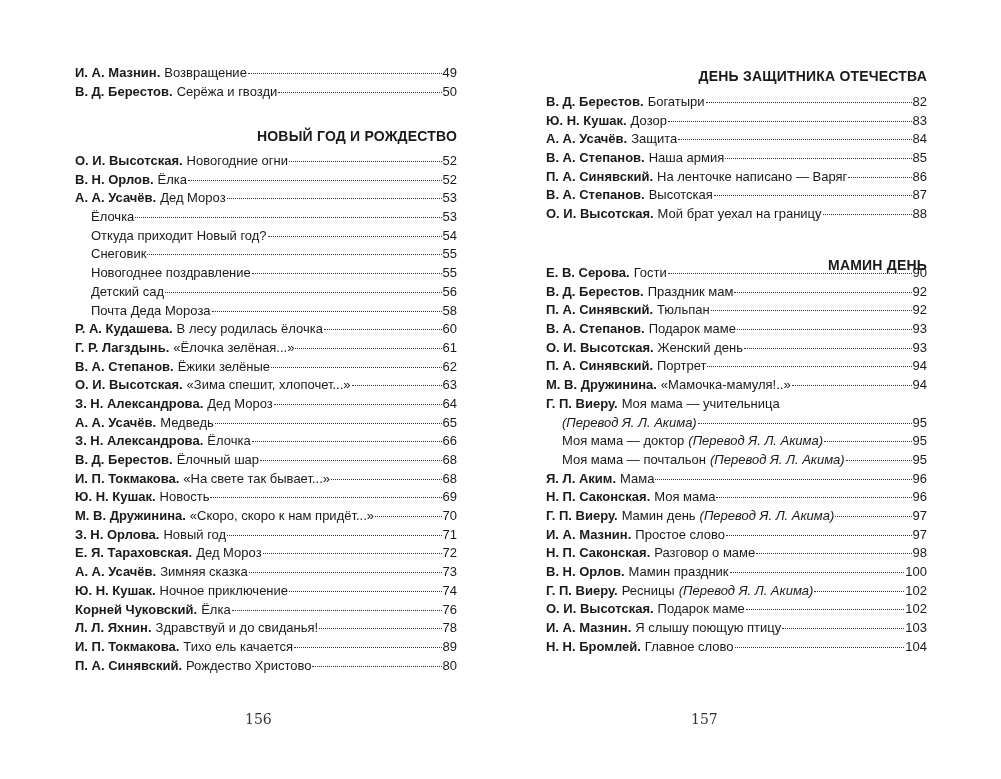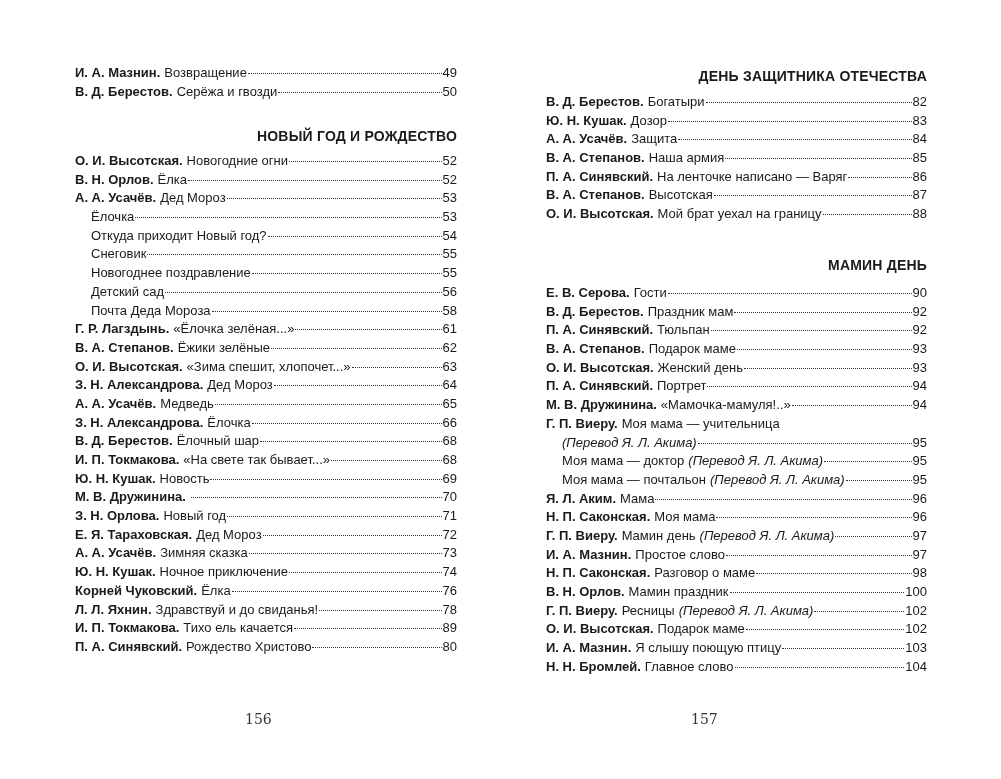--- a/index.html
+++ b/index.html
@@ -83,20 +83,26 @@
         <span class="title-text">Детский сад</span>
         <span class="leader"></span>
         <span class="page-no">56</span>
       </div>
       <div class="toc-row indent">
         <span class="title-text">Почта Деда Мороза</span>
         <span class="leader"></span>
         <span class="page-no">58</span>
       </div>
       <div class="toc-row">
+        <span class="author">Р. А. Кудашева.</span>
+        <span class="title-text">В лесу родилась ёлочка</span>
+        <span class="leader"></span>
+        <span class="page-no">60</span>
+      </div>
+      <div class="toc-row">
         <span class="author">Г. Р. Лагздынь.</span>
         <span class="title-text">«Ёлочка зелёная...»</span>
         <span class="leader"></span>
         <span class="page-no">61</span>
       </div>
       <div class="toc-row">
         <span class="author">В. А. Степанов.</span>
         <span class="title-text">Ёжики зелёные</span>
         <span class="leader"></span>
         <span class="page-no">62</span>
@@ -138,20 +144,21 @@
         <span class="page-no">68</span>
       </div>
       <div class="toc-row">
         <span class="author">Ю. Н. Кушак.</span>
         <span class="title-text">Новость</span>
         <span class="leader"></span>
         <span class="page-no">69</span>
       </div>
       <div class="toc-row">
         <span class="author">М. В. Дружинина.</span>
+        <span class="title-text">«Скоро, скоро к нам придёт...»</span>
         <span class="leader"></span>
         <span class="page-no">70</span>
       </div>
       <div class="toc-row">
         <span class="author">З. Н. Орлова.</span>
         <span class="title-text">Новый год</span>
         <span class="leader"></span>
         <span class="page-no">71</span>
       </div>
       <div class="toc-row">
@@ -239,21 +246,21 @@
         <span class="page-no">87</span>
       </div>
       <div class="toc-row">
         <span class="author">О. И. Высотская.</span>
         <span class="title-text">Мой брат уехал на границу</span>
         <span class="leader"></span>
         <span class="page-no">88</span>
       </div>
     </div>
   <div class="section-title" style="position:absolute; top:255px; left:0; right:0;">МАМИН ДЕНЬ</div>
-  <div id="right-sec1" style="position:absolute; top:284px; left:0; right:0;">
+  <div id="right-sec1" style="position:absolute; top:264px; left:0; right:0;">
       <div class="toc-row">
         <span class="author">Е. В. Серова.</span>
         <span class="title-text">Гости</span>
         <span class="leader"></span>
         <span class="page-no">90</span>
       </div>
       <div class="toc-row">
         <span class="author">В. Д. Берестов.</span>
         <span class="title-text">Праздник мам</span>
         <span class="leader"></span>

